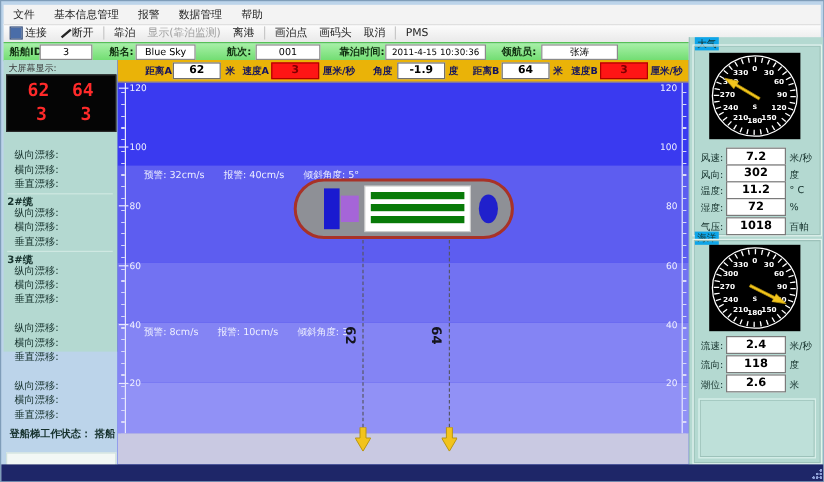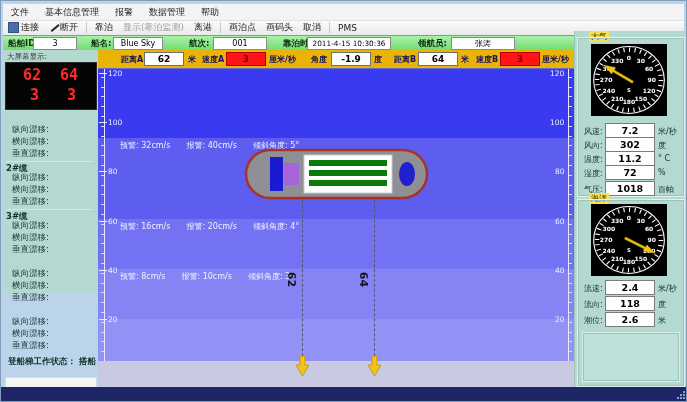--- a/index.html
+++ b/index.html
@@ -32,21 +32,21 @@
   .alab{position:absolute;font-size:7.5px;color:#f0f0ff;}
   .mline{position:absolute;width:0;border-left:1px dashed #565666;}
   .rot-num{position:absolute;font-size:11px;font-weight:bold;color:#15151f;transform:rotate(90deg);}
   .sidebar{left:2px;top:49px;width:95px;height:243px;background:#b4d9d1;border-right:1px solid #8fb8b0;font-size:8.5px;color:#15312c;}
   .sec-row{position:absolute;left:9px;white-space:nowrap;}
   .sec-head{position:absolute;left:3px;font-weight:bold;border-top:1px solid #cfe8e2;width:88px;padding-top:1px;}
   .ledbox{position:absolute;left:2px;top:12px;width:90px;height:46px;background:#050505;border:1px solid #2a2a2a;}
   .led{position:absolute;color:#ff2a2a;font-weight:bold;font-size:15px;font-family:"DejaVu Sans Mono","Liberation Mono",monospace;}
   .rpanel{left:573px;top:30px;width:112px;height:356px;background:#b4d9d1;border-left:1px solid #9ec4bc;font-size:8px;color:#15312c;}
   .fieldset{position:absolute;border:1px solid #e3f2ee;box-shadow:0 0 0 1px #9dc2ba inset;}
-  .ptitle{position:absolute;font-size:8px;color:#15312c;background:#fde047;padding:0 2px;margin-left:10px;}
+  .ptitle{position:absolute;font-size:8px;color:#15312c;background:#0ea5e9;padding:0 2px;}
   .gaugebox{position:absolute;background:#000;}
   .vrow-label{position:absolute;font-size:8px;}
   .vrow-box{position:absolute;width:48px;height:13px;background:#fff;border:1px solid #7a7a7a;text-align:center;font-size:9.5px;font-weight:bold;line-height:13px;color:#000;}
   .vrow-unit{position:absolute;font-size:8px;}
   .statusbar{left:0;top:386px;width:687px;height:16px;background:#1e2668;}
   .grip{position:absolute;right:2px;top:3px;width:10px;height:10px;
      background:radial-gradient(circle at 8px 2px,#8fa0d8 1px,transparent 1.3px),
                 radial-gradient(circle at 5px 5px,#8fa0d8 1px,transparent 1.3px),
                 radial-gradient(circle at 8px 5px,#8fa0d8 1px,transparent 1.3px),
                 radial-gradient(circle at 2px 8px,#8fa0d8 1px,transparent 1.3px),
@@ -92,21 +92,21 @@
   </div>
 
   <div class="abs greenbar">
     <span class="glabel" style="left:5px">船舶ID:</span>
     <span class="gbox" style="left:30px;width:42px">3</span>
     <span class="glabel" style="left:88px">船名:</span>
     <span class="gbox" style="left:110px;width:48px">Blue Sky</span>
     <span class="glabel" style="left:186px">航次:</span>
     <span class="gbox" style="left:210px;width:52px">001</span>
     <span class="glabel" style="left:280px">靠泊时间:</span>
-    <span class="gbox" style="left:304px;width:82px;font-size:7.3px">2011-4-15 10:30:36</span>
+    <span class="gbox" style="left:318px;width:82px;font-size:7.3px">2011-4-15 10:30:36</span>
     <span class="glabel" style="left:415px">领航员:</span>
     <span class="gbox" style="left:448px;width:62px">张涛</span>
   </div>
 
   <div class="abs sidebar">
     <div class="abs" style="left:4px;top:2px;font-size:7.5px;color:#3a3a3a">大屏幕显示:</div>
     <div class="ledbox">
       <span class="led" style="left:17px;top:3px">62</span>
       <span class="led" style="left:54px;top:3px">64</span>
       <span class="led" style="left:24px;top:23px">3</span>
@@ -170,23 +170,20 @@
     <div class="abs" style="left:471px;top:17px;width:3px;height:294px;background:repeating-linear-gradient(to bottom,#d9d9f8 0 1px,transparent 1px 9.8px)"></div>
     <span class="alab" style="left:452px;top:19px">120</span>
     <span class="alab" style="left:452px;top:68px">100</span>
     <span class="alab" style="left:457px;top:117px">80</span>
     <span class="alab" style="left:457px;top:167px">60</span>
     <span class="alab" style="left:457px;top:216px">40</span>
     <span class="alab" style="left:457px;top:265px">20</span>
 
     <div class="thr" style="top:90px">
       <span>预警: 32cm/s</span><span>报警: 40cm/s</span><span>倾斜角度: 5°</span>
-    </div>
-    <div class="thr" style="top:171px">
-      <span>预警: 16cm/s</span><span>报警: 20cm/s</span><span>倾斜角度: 4°</span>
     </div>
     <div class="thr" style="top:221px">
       <span>预警: 8cm/s</span><span>报警: 10cm/s</span><span>倾斜角度: 3°</span>
     </div>
 
     <div class="mline" style="left:204px;top:150px;height:161px"></div>
     <div class="mline" style="left:276px;top:150px;height:161px"></div>
     <span class="rot-num" style="left:186px;top:223px">62</span>
     <span class="rot-num" style="left:258px;top:223px">64</span>
 

